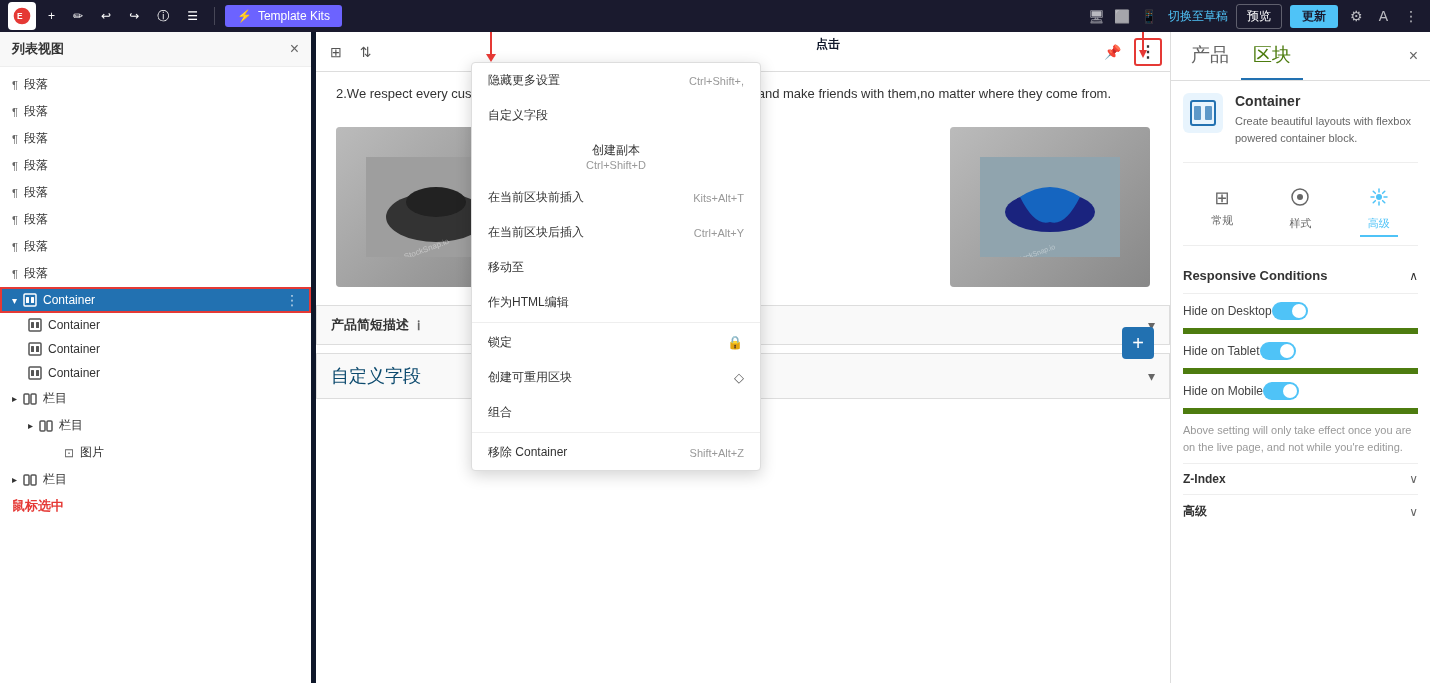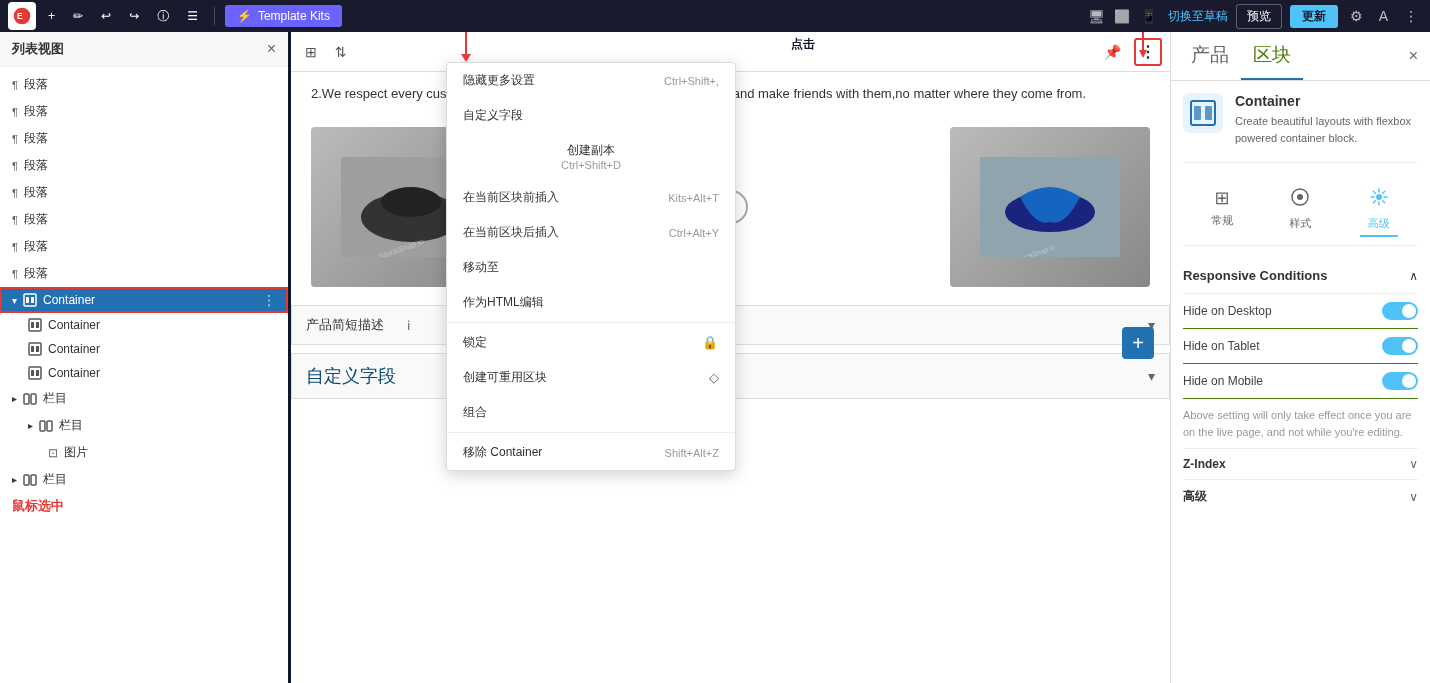--- a/index.html
+++ b/index.html
@@ -22,34 +22,34 @@
     .resp-icon { color: rgba(255,255,255,0.7); cursor: pointer; padding: 3px; }
     .switch-btn { color: #4fc3f7; font-size: 12px; cursor: pointer; white-space: nowrap; }
     .preview-btn { background: none; border: 1px solid rgba(255,255,255,0.3); color: #fff; padding: 3px 10px; border-radius: 3px; cursor: pointer; font-size: 12px; }
     .update-btn { background: #4fc3f7; border: none; color: #1a1a2e; padding: 3px 12px; border-radius: 3px; cursor: pointer; font-size: 12px; font-weight: 600; }
     .gear-btn, .a-btn, .more-btn { background: none; border: none; color: rgba(255,255,255,0.7); cursor: pointer; padding: 4px; font-size: 14px; }
 
     
     .main-layout { display: flex; height: calc(683px - 32px); }
 
     
-    .left-panel { width: 291px; background: #fff; border-right: 3px solid #0f172a; display: flex; flex-direction: column; flex-shrink: 0; }
+    .left-panel { width: 316px; background: #fff; border-right: 5px solid #0f172a; display: flex; flex-direction: column; flex-shrink: 0; }
     .left-panel-header { display: flex; align-items: center; justify-content: space-between; padding: 8px 12px; border-bottom: 1px solid #eee; background: #f8f8f8; }
     .left-panel-title { font-size: 13px; font-weight: 600; color: #333; }
     .left-panel-close { background: none; border: none; cursor: pointer; color: #666; font-size: 16px; }
     .left-panel-content { flex: 1; overflow-y: auto; padding: 4px 0; }
     .tree-item { display: flex; align-items: center; padding: 5px 8px 5px 12px; cursor: pointer; color: #333; font-size: 12px; gap: 6px; }
     .tree-item.selected { background: #2271b1; color: #fff; }
     .tree-item.selected .tree-icon { color: #fff; }
     .tree-icon { color: #666; font-size: 11px; flex-shrink: 0; }
     .tree-label { flex: 1; }
     .tree-more { background: none; border: none; cursor: pointer; color: inherit; font-size: 14px; padding: 0 4px; opacity: 0.7; }
     .tree-item.selected .tree-more { color: #fff; }
     .indent-1 { padding-left: 28px; }
-    .indent-2 { padding-left: 48px; }
+    .indent-2 { padding-left: 64px; }
     .paragraph-icon::before { content: '¶'; }
     .collapse-arrow { font-size: 10px; }
     .expand-arrow { font-size: 10px; }
     .container-icon { display: inline-flex; align-items: center; justify-content: center; width: 14px; height: 14px; }
     .columns-icon { display: inline-flex; align-items: center; justify-content: center; width: 14px; height: 14px; }
     .image-icon::before { content: '⊡'; font-size: 12px; }
 
     
     .annot-label { color: #e53935; font-size: 13px; font-weight: 600; }
 
@@ -86,21 +86,21 @@
     .right-panel-close { background: none; border: none; cursor: pointer; color: #666; font-size: 16px; margin-left: auto; padding: 4px; }
     .right-panel-content { flex: 1; overflow-y: auto; padding: 12px; }
     .widget-header { display: flex; align-items: flex-start; gap: 12px; padding-bottom: 16px; border-bottom: 1px solid #eee; margin-bottom: 12px; }
     .widget-icon { width: 40px; height: 40px; background: #e8f4fd; border-radius: 6px; display: flex; align-items: center; justify-content: center; flex-shrink: 0; }
     .widget-title { font-size: 14px; font-weight: 600; color: #333; margin-bottom: 4px; }
     .widget-desc { font-size: 11px; color: #666; line-height: 1.5; }
     .widget-sub-tabs { display: flex; justify-content: space-around; padding: 8px 0; border-bottom: 1px solid #eee; margin-bottom: 12px; }
     .sub-tab { display: flex; flex-direction: column; align-items: center; gap: 4px; cursor: pointer; padding: 4px 8px; color: #666; font-size: 11px; border-bottom: 2px solid transparent; }
     .sub-tab.active { color: #4fc3f7; border-bottom: 2px solid #4fc3f7; }
     .sub-tab-icon { font-size: 18px; }
-    .toggle-row { display: flex; align-items: center; justify-content: space-between; padding: 8px 0; border-bottom: 1px solid #4d7c0f; }
+    .toggle-row { display: flex; align-items: center; padding: 8px 0; border-bottom: 6px solid #4d7c0f; }
     .toggle-label { font-size: 12px; color: #444; }
     .toggle { width: 36px; height: 18px; background: #4fc3f7; border-radius: 9px; position: relative; cursor: pointer; }
     .toggle::after { content: ''; position: absolute; width: 14px; height: 14px; background: #fff; border-radius: 50%; top: 2px; right: 2px; }
     .info-text { font-size: 11px; color: #999; line-height: 1.5; padding: 8px 0; }
     .section-header { display: flex; align-items: center; justify-content: space-between; padding: 8px 0; border-top: 1px solid #eee; cursor: pointer; }
     .section-header-label { font-size: 12px; font-weight: 600; color: #333; }
     .section-chevron { font-size: 12px; color: #666; }
 
     
     .resp-conditions-header { display: flex; align-items: center; justify-content: space-between; padding: 10px 0; border-bottom: 1px solid #eee; }
@@ -328,21 +328,21 @@
                 <path d="M40 40 Q70 20 100 40 Q85 70 70 65 Q55 70 40 40Z" fill="#1565c0"></path>
                 <text x="25" y="92" font-size="7" fill="rgba(255,255,255,0.4)" transform="rotate(-20,70,65)">StockSnap.io</text>
               </svg>
             </div>
           </div>
         </div>
 
         <div style="position:absolute; right:16px; top:255px; width:32px; height:32px; background:#2271b1; border-radius:4px; display:flex; align-items:center; justify-content:center; color:#fff; font-size:20px; cursor:pointer;">+</div>
 
         <div style="border:1px solid #ddd; margin:8px 0; padding:10px 14px; display:flex; align-items:center; justify-content:space-between; background:#f9f9f9;">
-          <div style="display:flex; align-items:center; gap:23px;">
+          <div style="display:flex; align-items:center; gap:8px;font-weight:bold;">
             <span style="font-size:13px; color:#333;">产品简短描述</span>
             <span style="color:#666; font-size:13px; cursor:pointer;">ℹ</span>
           </div>
           <span style="color:#666; font-size:14px; cursor:pointer;">▾</span>
         </div>
 
         <div style="border:1px solid #ddd; margin:0 0 8px; padding:10px 14px; display:flex; align-items:center; justify-content:space-between; background:#f9f9f9;">
           <span style="font-size:18px; color:#0c4a6e;">自定义字段</span>
           <span style="color:#666; font-size:14px; cursor:pointer;">▾</span>
         </div>

